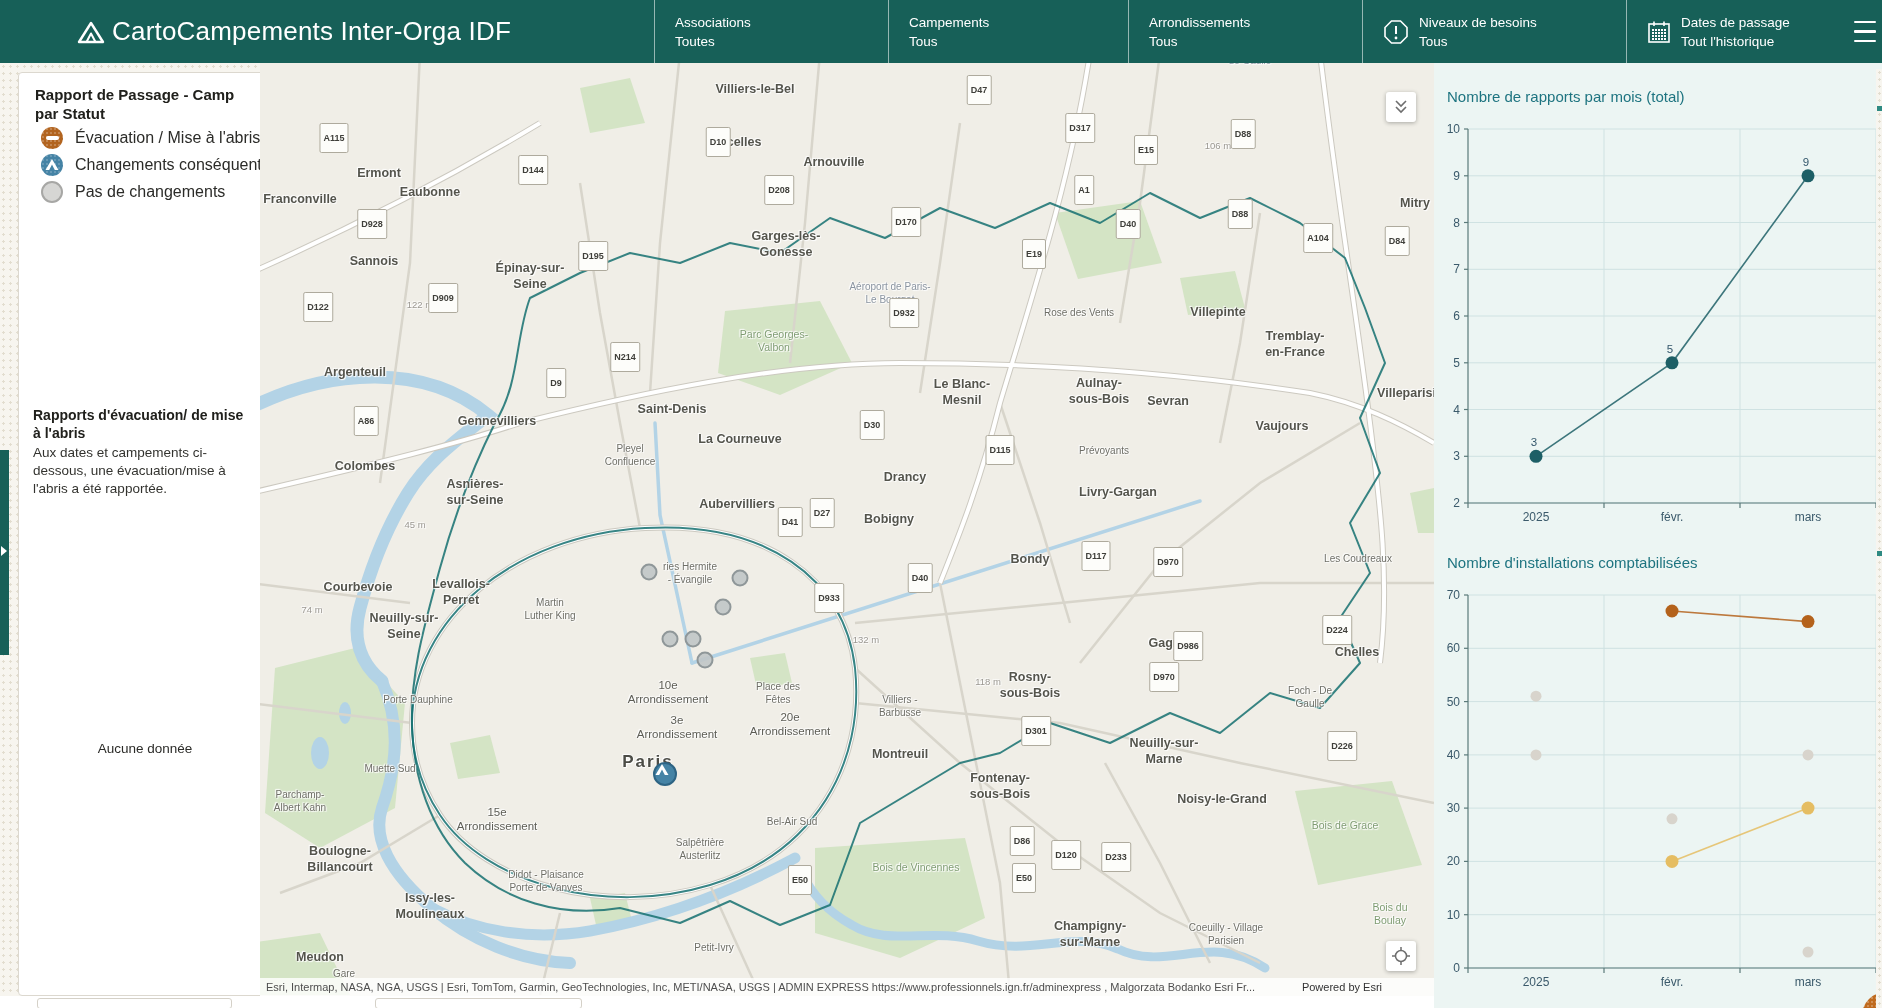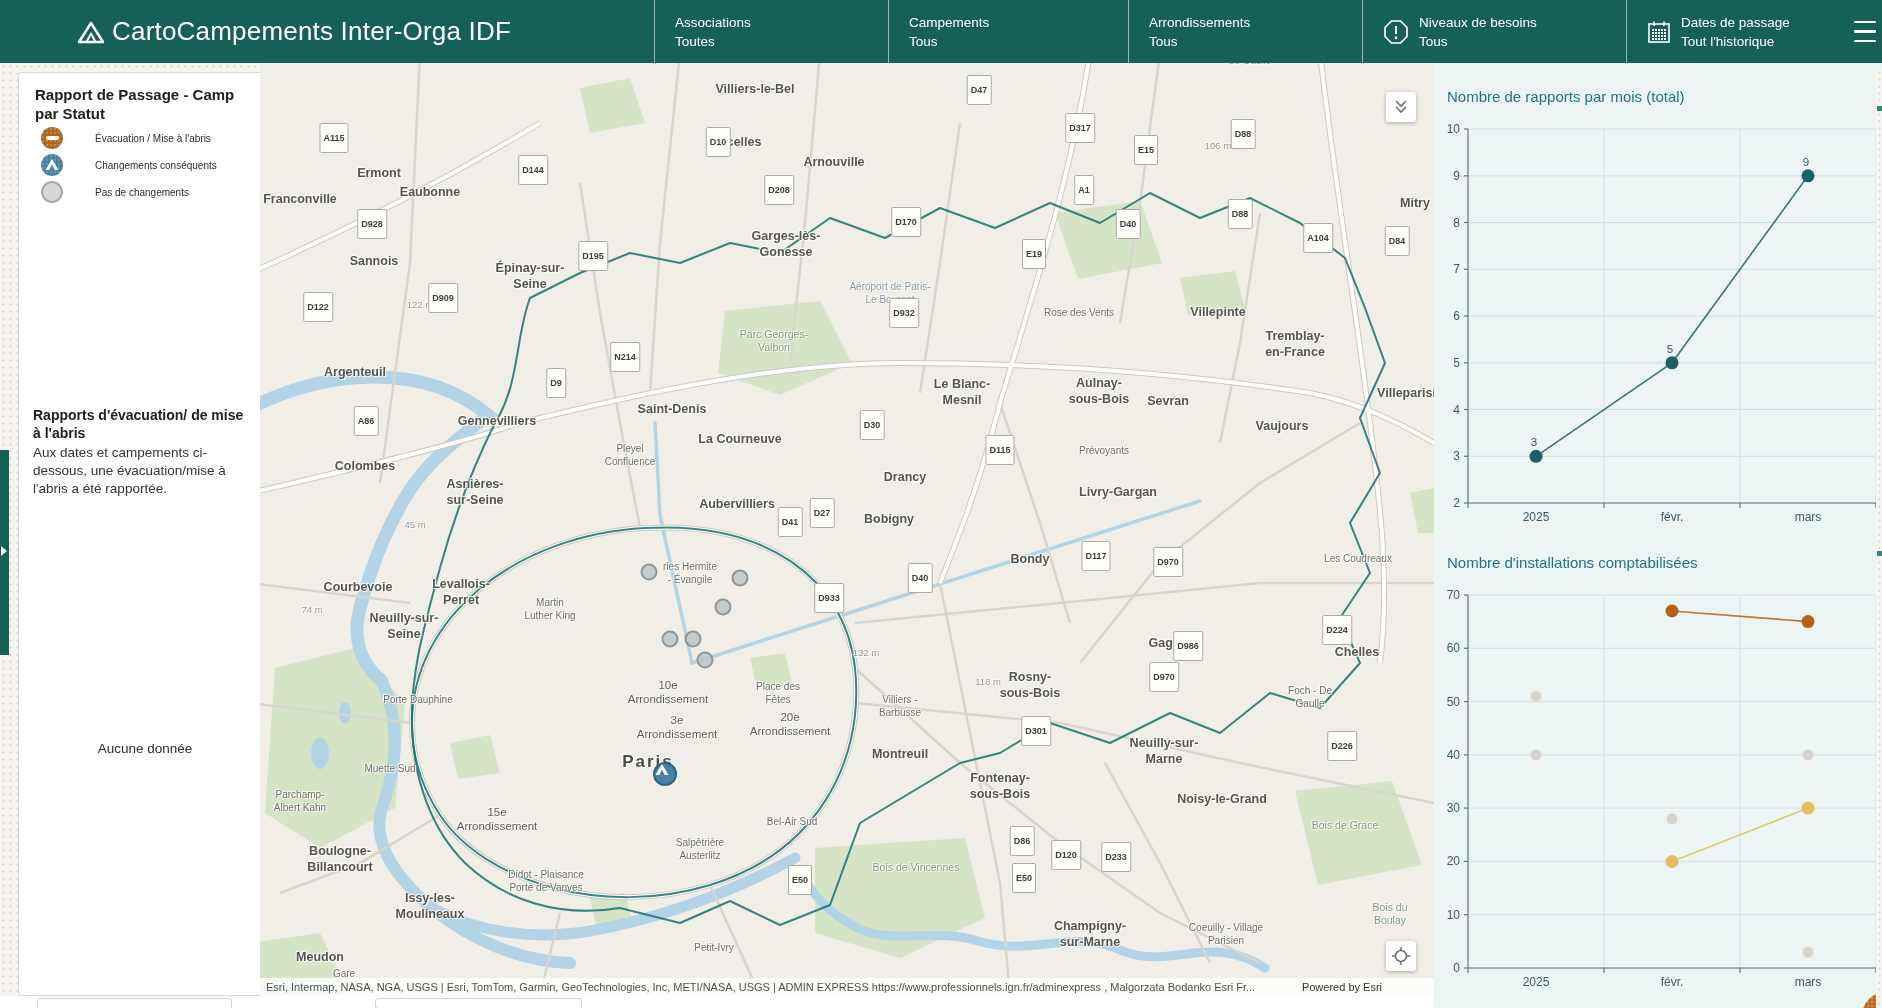--- a/index.html
+++ b/index.html
@@ -25,21 +25,21 @@
 
   
   #sidebar-card{position:absolute;left:18px;top:72px;width:254px;height:924px;background:#fff;border:1px solid #dcd8cf;border-radius:4px;box-sizing:border-box;}
   #legend-title{position:absolute;left:16px;top:12px;width:212px;font-size:15px;font-weight:bold;color:#20201c;line-height:19px;}
   .legend-item{position:absolute;left:22px;display:flex;align-items:center;gap:12px;height:26px;}
   .legend-swatch{width:22px;height:22px;border-radius:50%;flex:0 0 auto;display:flex;align-items:center;justify-content:center;}
   .sw-evac{background-color:#b2641f;background-image:radial-gradient(rgba(255,255,255,.22) 1px,transparent 1.4px);background-size:4px 4px;}
   .sw-evac i{display:block;width:13px;height:4.5px;background:#fff;border-radius:2.5px;}
   .sw-chg{background-color:#4583a5;background-image:radial-gradient(rgba(255,255,255,.18) 1px,transparent 1.4px);background-size:4px 4px;}
   .sw-none{background:#d6d6d4;border:2px solid #a7a7a5;box-sizing:border-box;}
-  .legend-label{font-size:10px;color:#2b2b28;white-space:nowrap;margin-left:20px;}
+  .legend-label{font-size:16px;color:#2b2b28;white-space:nowrap;}
   #evac-title{position:absolute;left:14px;top:333px;width:212px;font-size:14px;font-weight:bold;color:#20201c;line-height:18px;}
   #evac-desc{position:absolute;left:14px;top:371px;width:208px;font-size:13.5px;color:#33332f;line-height:18px;}
   #evac-empty{position:absolute;left:0;top:668px;width:100%;text-align:center;font-size:13.5px;color:#2b2b28;}
   #collapse-tab{position:absolute;left:0;top:450px;width:9px;height:205px;background:#176058;cursor:pointer;}
   #collapse-tab i{position:absolute;left:1px;top:96px;width:0;height:0;border-top:5px solid transparent;border-bottom:5px solid transparent;border-left:6px solid #fff;}
 
   
   #map{position:absolute;left:260px;top:63px;width:1174px;height:933px;overflow:hidden;background:#f0eee7;cursor:grab;}
   #map svg{position:absolute;left:0;top:0;}
   .ml{position:absolute;transform:translate(-50%,-50%);white-space:pre-line;text-align:center;pointer-events:none;
@@ -378,21 +378,21 @@
 - Évangile</div>
         <div class="ml s" style="left: 440px; top: 786px;">Salpêtrière
 Austerlitz</div>
         <div class="ml s" style="left: 286px; top: 818px;">Didot - Plaisance
 Porte de Vanves</div>
         <div class="ml s" style="left: 84px; top: 911px;">Gare</div>
         <div class="ml e" style="left: 958px; top: 83px;">106 m</div>
         <div class="ml e" style="left: 160px; top: 242px;">122 m</div>
         <div class="ml e" style="left: 155px; top: 462px;">45 m</div>
         <div class="ml e" style="left: 52px; top: 547px;">74 m</div>
-        <div class="ml e" style="left: 606px; top: 590px;">132 m</div>
+        <div class="ml e" style="left: 606px; top: 577px;">132 m</div>
         <div class="ml e" style="left: 728px; top: 619px;">118 m</div>
       </div>
     <div id="map-badges">
         <div class="badge" style="left: 74px; top: 75px;">A115</div>
         <div class="badge" style="left: 112px; top: 161px;">D928</div>
         <div class="badge" style="left: 273px; top: 107px;">D144</div>
         <div class="badge" style="left: 458px; top: 79px;">D10</div>
         <div class="badge" style="left: 519px; top: 127px;">D208</div>
         <div class="badge" style="left: 646px; top: 159px;">D170</div>
         <div class="badge" style="left: 774px; top: 191px;">E19</div>

